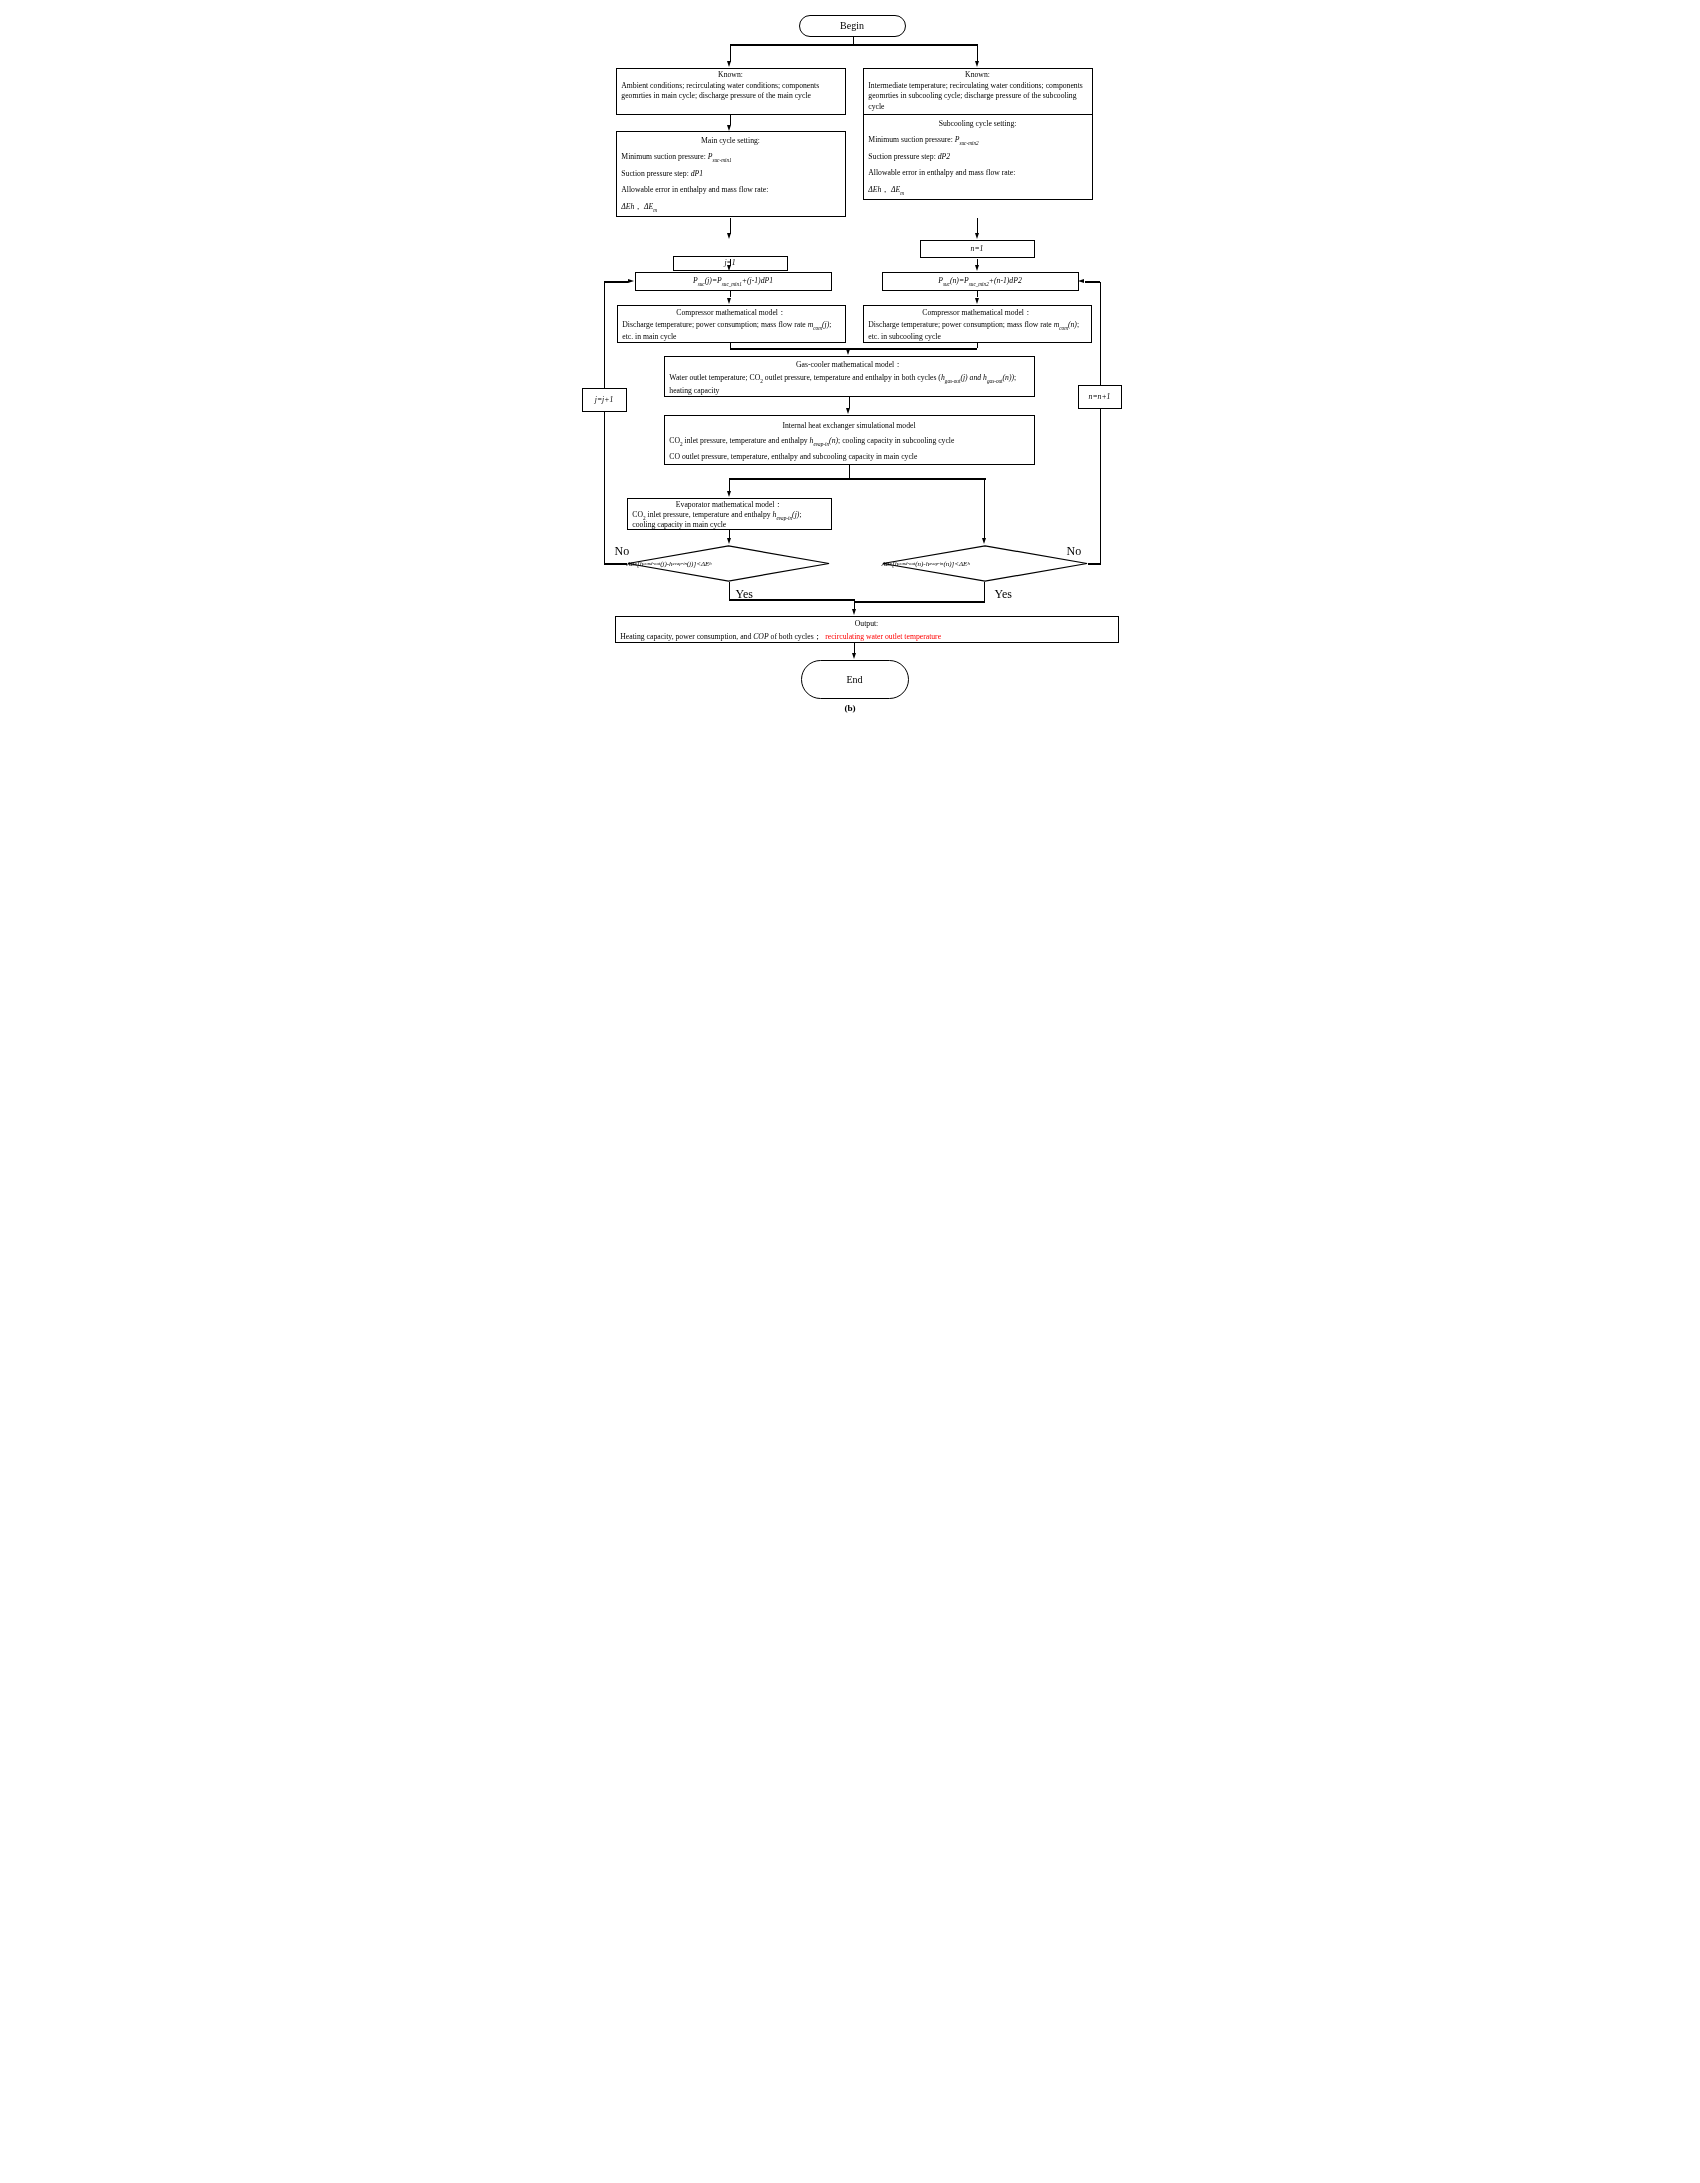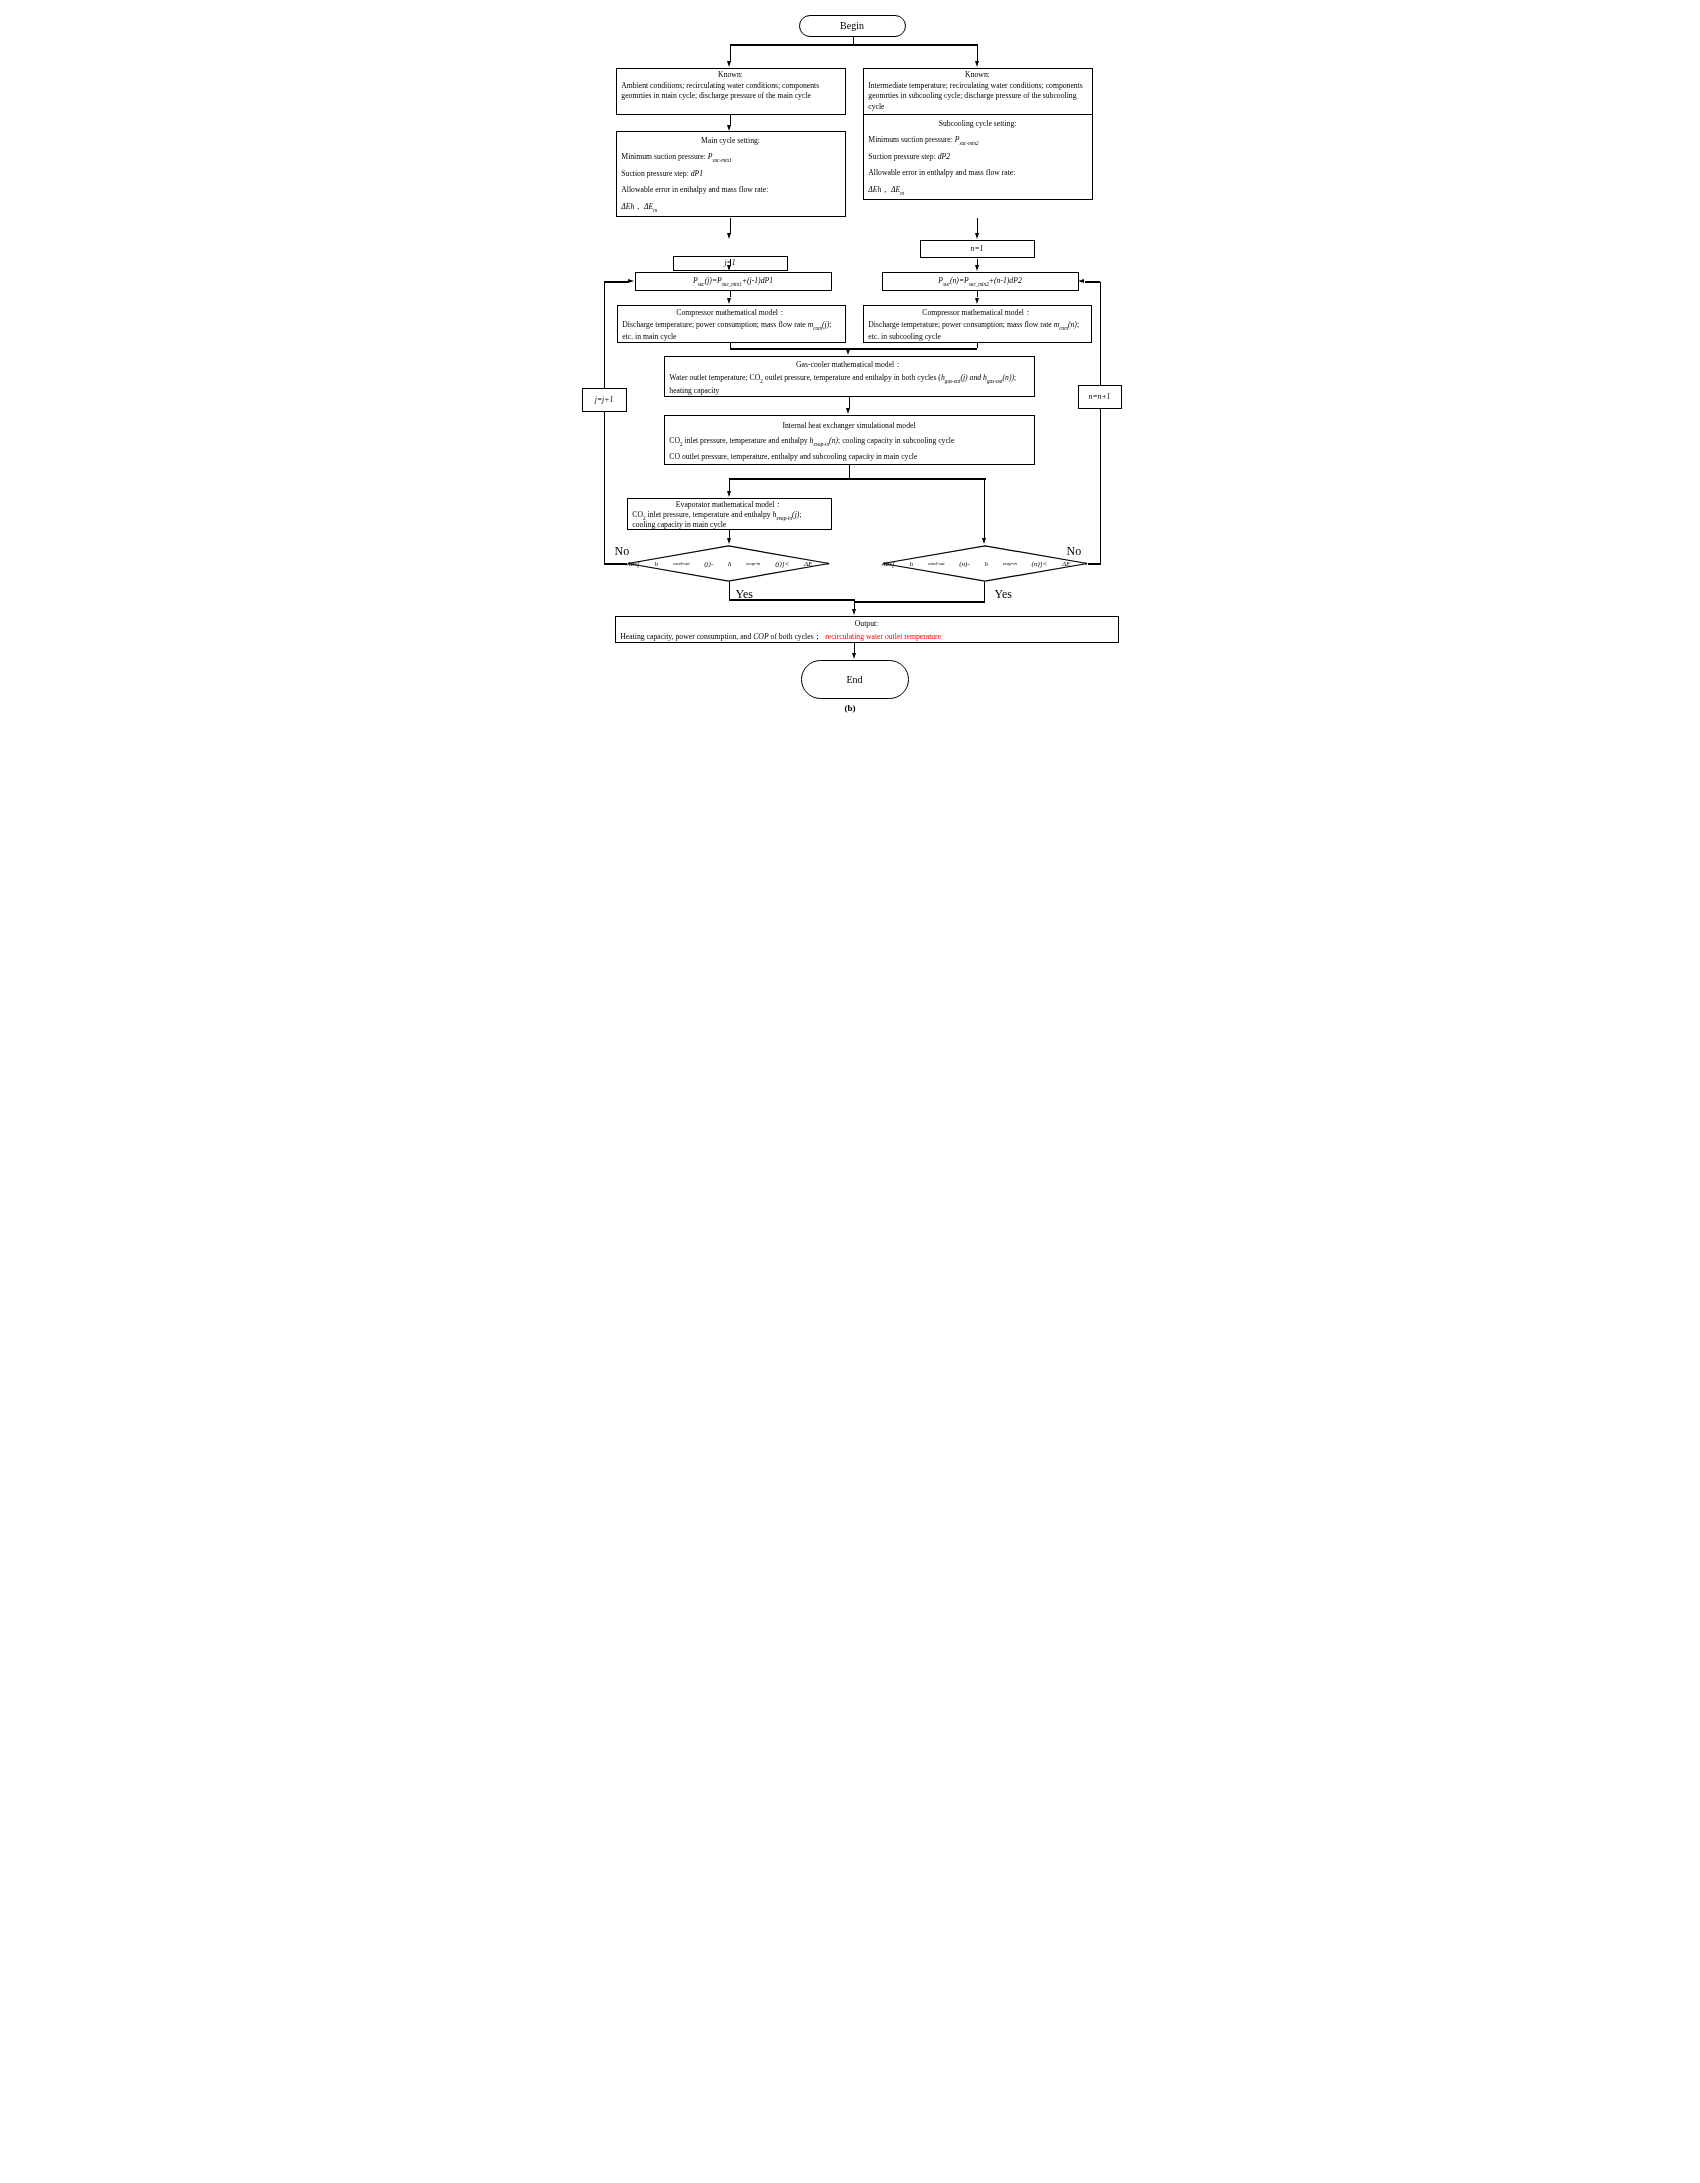--- a/index.html
+++ b/index.html
@@ -16,21 +16,21 @@
            border-right:2.9px solid transparent;border-top:6.8px solid #000;}
   .ah-right{position:absolute;width:0;height:0;border-top:2.9px solid transparent;
             border-bottom:2.9px solid transparent;border-left:6.8px solid #000;}
   .ah-left{position:absolute;width:0;height:0;border-top:2.9px solid transparent;
            border-bottom:2.9px solid transparent;border-right:6.8px solid #000;}
   .it{font-style:italic;}
   sub{font-size:68%;line-height:0;}
   .dlabel{position:absolute;font-size:12px;}
   .diamond-wrap{position:absolute;}
   .diamond-text{position:absolute;left:0;top:0;width:100%;height:100%;display:flex;
-                align-items:center;justify-content:space-between;font-size:7px;text-align:center;}
+                align-items:center;justify-content:flex-start;font-size:7px;text-align:center;}
   .caption{position:absolute;left:0;width:100%;text-align:center;font-weight:bold;font-size:9.2px;}
   .lh34{line-height:16.4px;padding-top:1px;}
   .lh25{line-height:12px;}
   .lh27{line-height:13px;}
   .lh32{line-height:15.5px;padding-top:1.5px;}
   .lh21{line-height:10px;}
   .lh26{line-height:12.6px;}
 </style>
 </head>
 <body>

